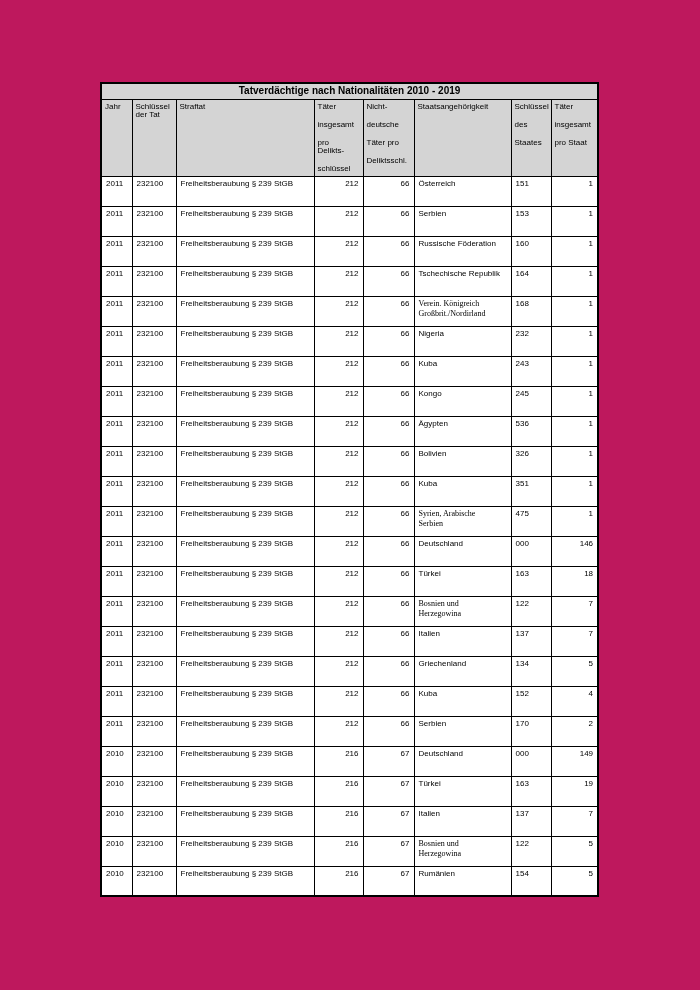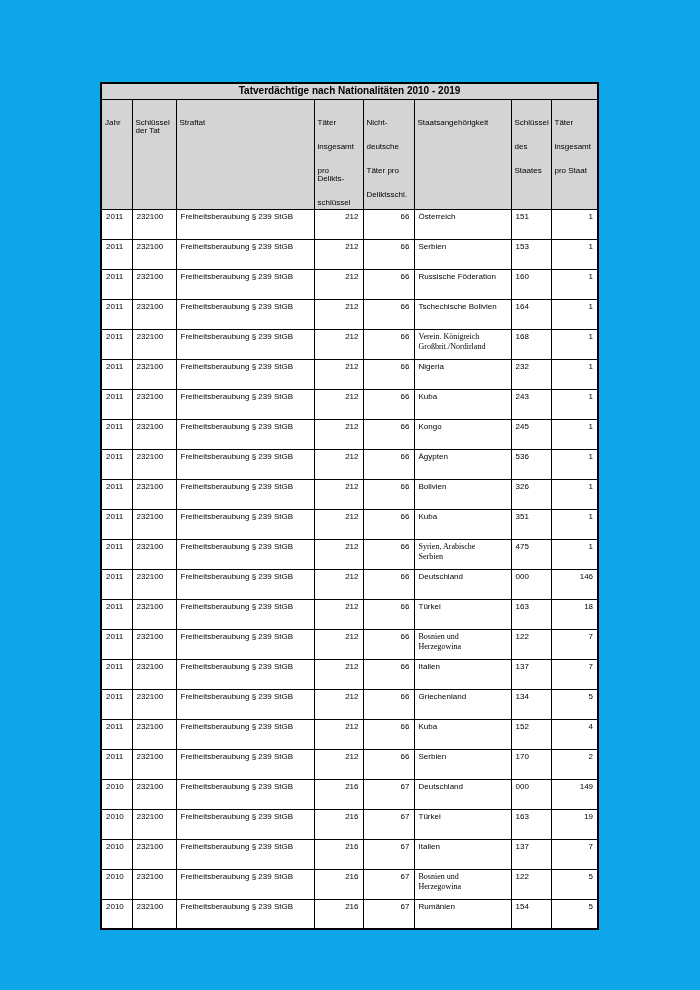--- a/index.html
+++ b/index.html
@@ -6,21 +6,21 @@
   html, body { background: #ffffff; }
   body {
     width: 700px; height: 990px;
     font-family: "Liberation Sans", "DejaVu Sans", sans-serif;
     color: #000;
     position: relative;
   }
   .sheet {
     position: relative;
     width: 700px; height: 990px;
-    background: #0ea5e9;
+    background: #be185d;
     overflow: hidden;
   }
   table.doc {
     position: absolute;
     left: 100px; top: 82px;
     width: 497px;
     border-collapse: collapse;
     table-layout: fixed;
     border: 2px solid #000;
   }
@@ -41,21 +41,21 @@
   th.hcell {
     background: #d4d4d4;
     height: 77px;
     font-size: 8px;
     font-weight: normal;
     text-align: left;
     vertical-align: top;
     padding: 3px 2px 2px 3px;
     border-bottom: 2px solid #000;
   }
-  .hpara { margin: 16px 0 10px 0; }
+  .hpara { margin: 0 0 10px 0; }
   .hpara:last-child { margin-bottom: 0; }
   .hline { line-height: 8px; white-space: nowrap; }
   td.dcell {
     height: 30px;
     font-size: 8px;
     line-height: 10px;
     vertical-align: top;
     padding: 2px 3px 1px 4px;
     background: #ffffff;
   }
@@ -189,21 +189,21 @@
           <td class="dcell">Russische Föderation</td>
           <td class="dcell">160</td>
           <td class="dcell num">1</td>
         </tr>
         <tr>
           <td class="dcell">2011</td>
           <td class="dcell">232100</td>
           <td class="dcell">Freiheitsberaubung § 239 StGB</td>
           <td class="dcell num">212</td>
           <td class="dcell num">66</td>
-          <td class="dcell">Tschechische Bolivien</td>
+          <td class="dcell">Tschechische Republik</td>
           <td class="dcell">164</td>
           <td class="dcell num">1</td>
         </tr>
         <tr>
           <td class="dcell">2011</td>
           <td class="dcell">232100</td>
           <td class="dcell">Freiheitsberaubung § 239 StGB</td>
           <td class="dcell num">212</td>
           <td class="dcell num">66</td>
           <td class="dcell">

